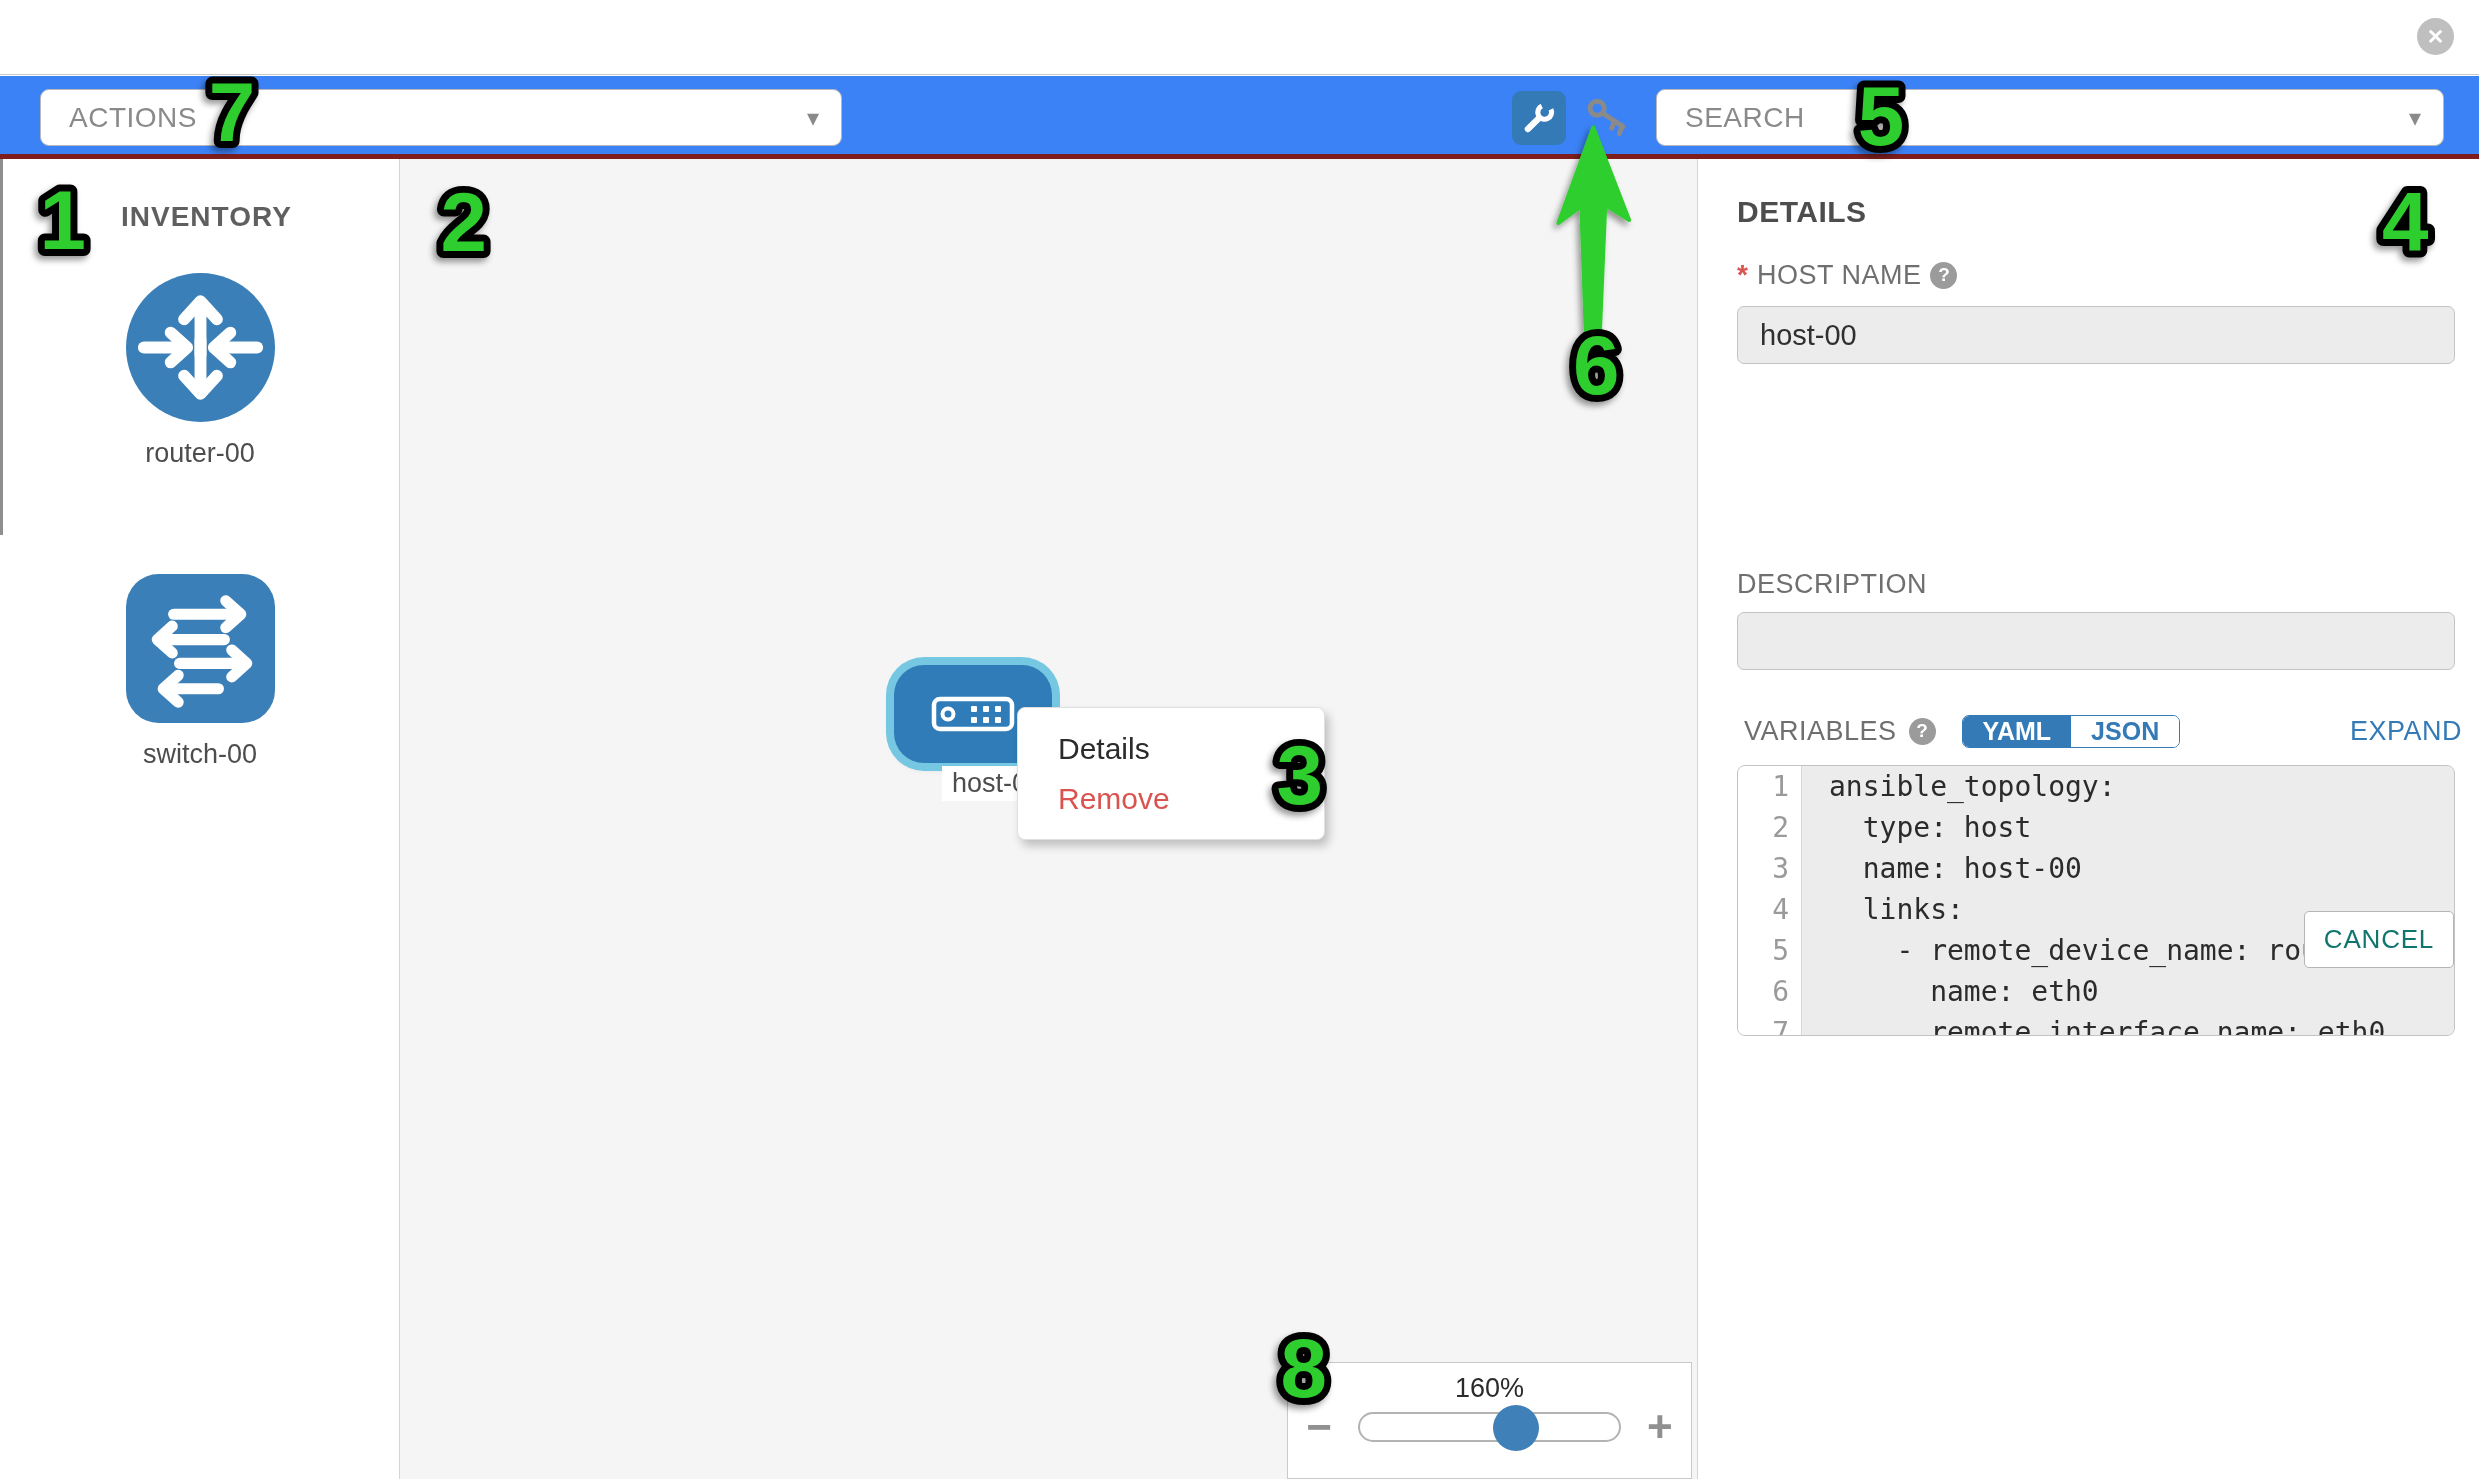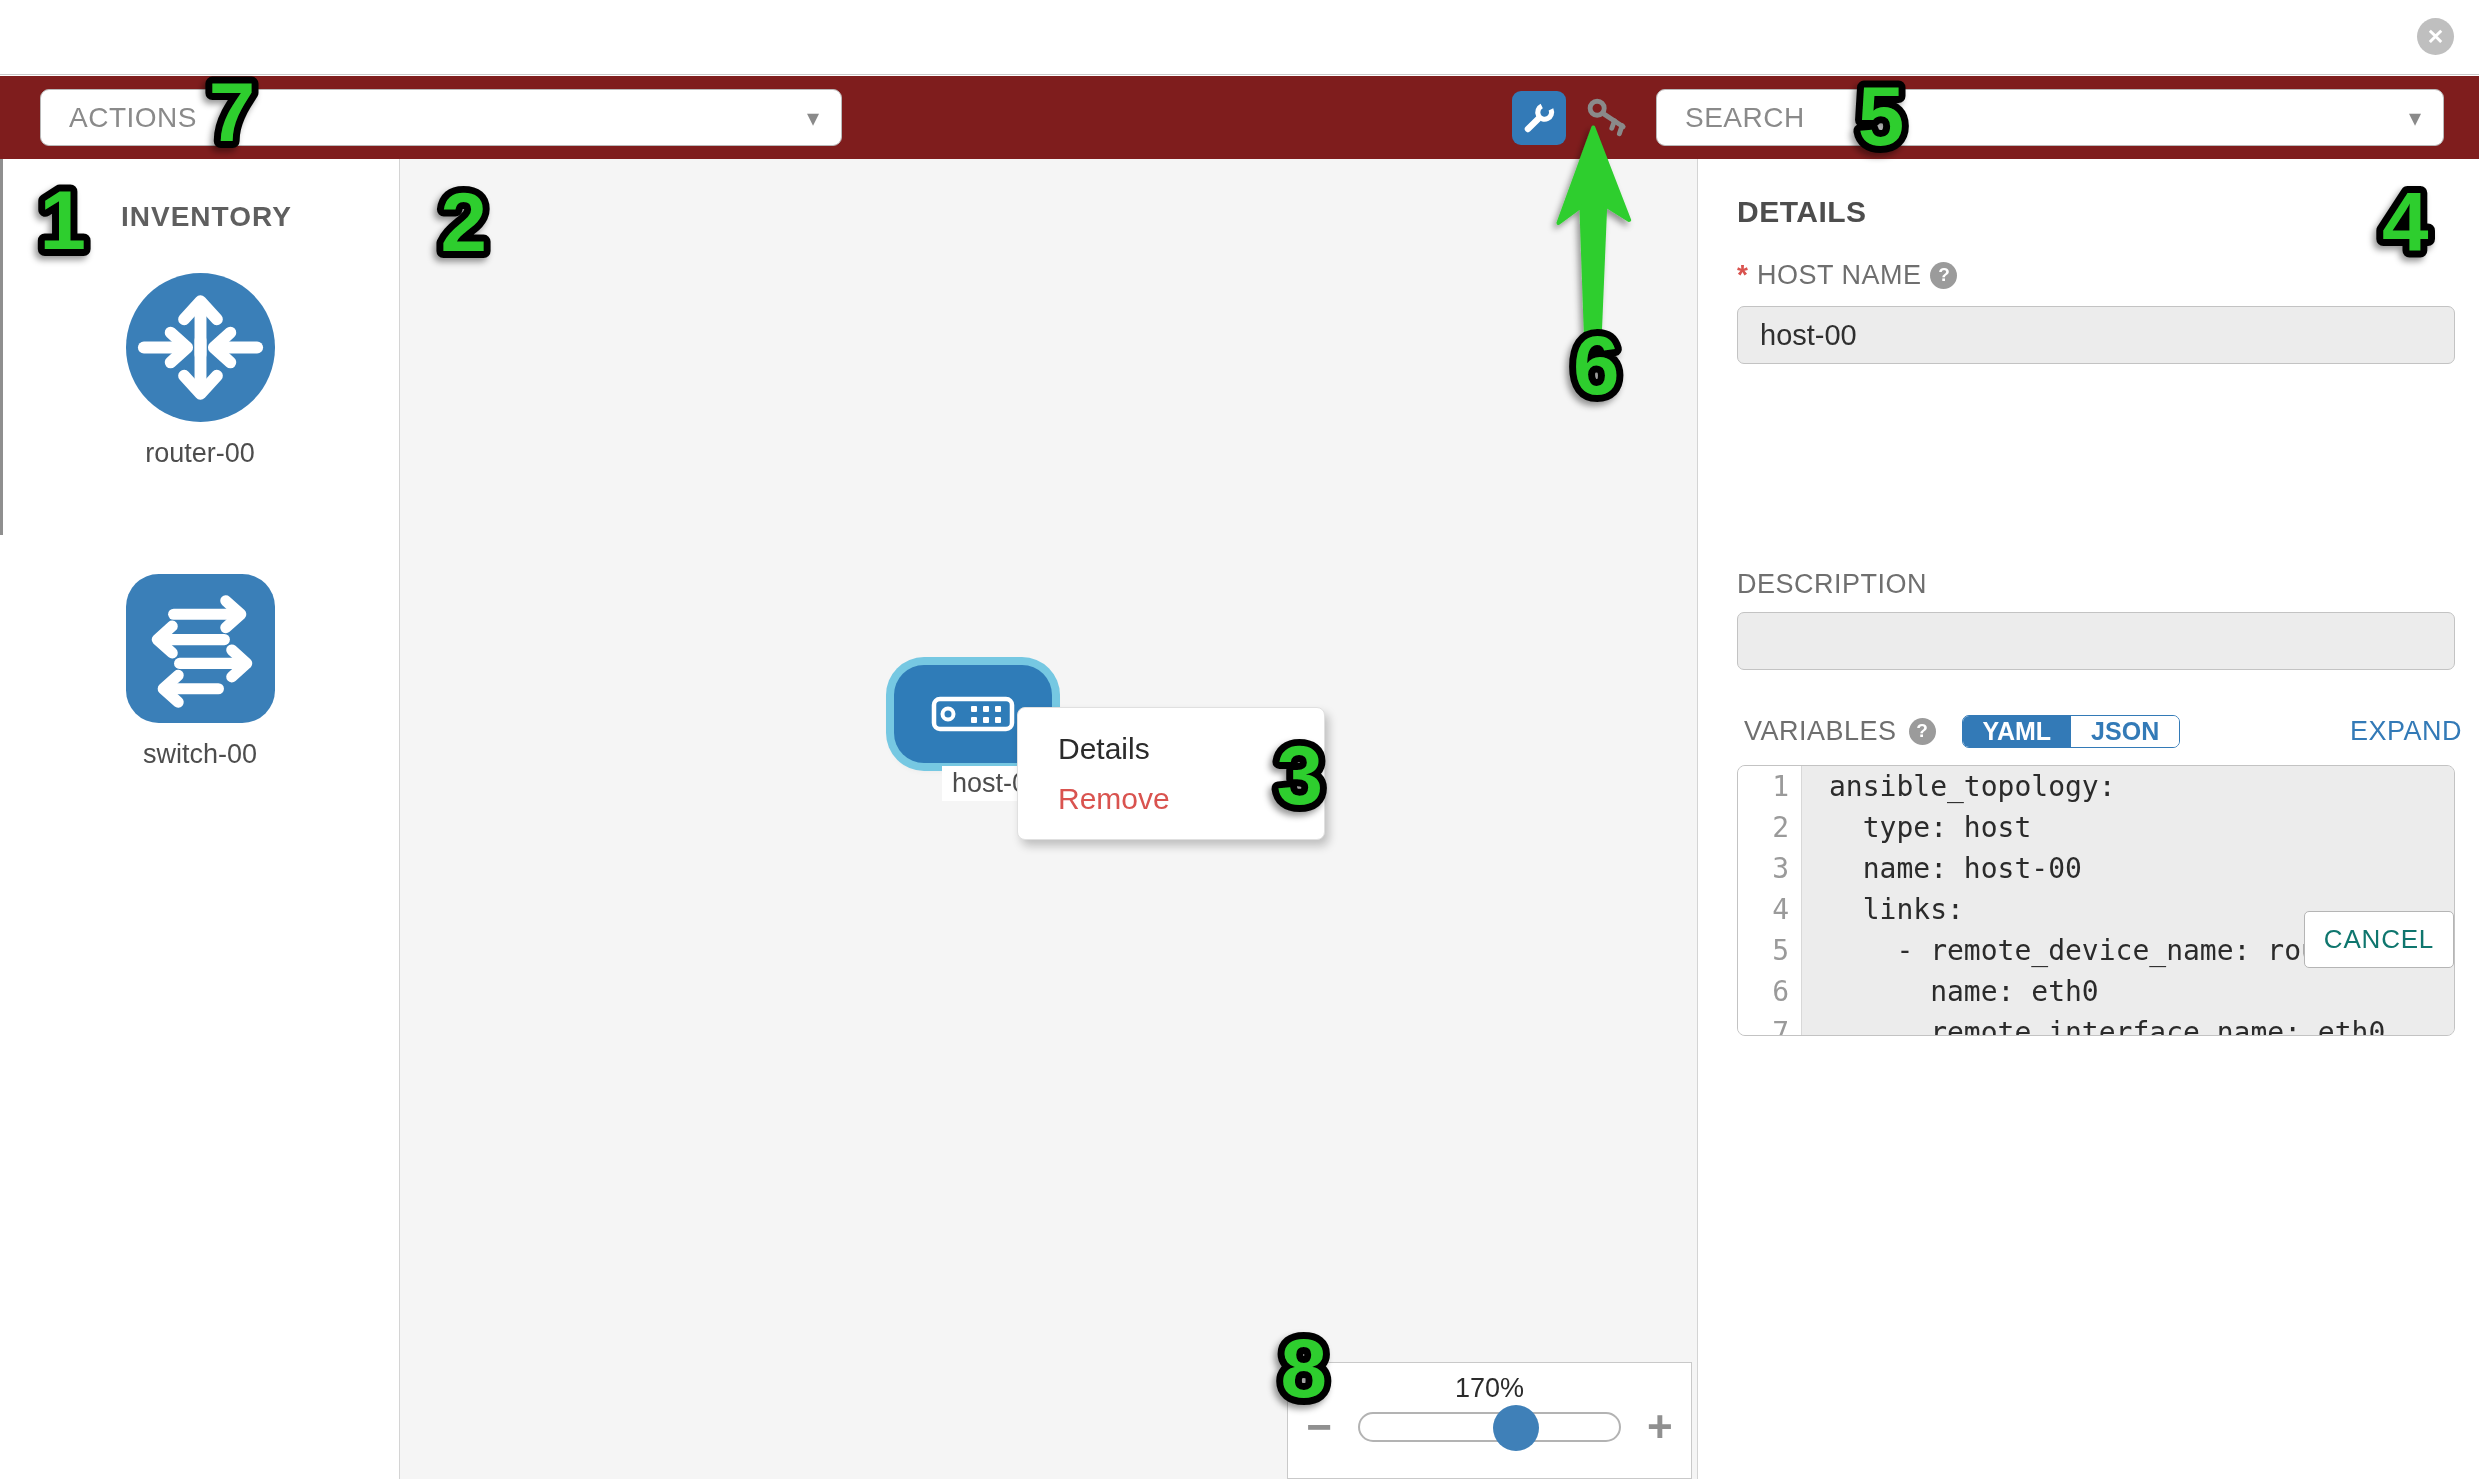--- a/index.html
+++ b/index.html
@@ -11,21 +11,21 @@
   .titlebar { position:absolute; left:0; top:0; width:2480px; height:75px;
     background:#fff; border-bottom:1px solid #c9c9c9; }
   .titlebar .title { position:absolute; left:50px; top:18px; font-size:33px;
     font-weight:bold; color:#4d4d4d; letter-spacing:0.3px; }
   .close-btn { position:absolute; right:26px; top:18px; width:37px; height:37px;
     border-radius:50%; background:#bfbfbf; color:#fff; font-size:21px; font-weight:bold;
     display:flex; align-items:center; justify-content:center; cursor:pointer; }
 
   
   .toolbar { position:absolute; left:0; top:76px; width:2480px; height:83px;
-    background:#7f1d1d; border-bottom:3px solid #7f1d1d; }
+    background:#3b82f6; border-bottom:5px solid #7f1d1d; }
   .select-box { position:absolute; top:13px; height:57px; background:#fff;
     border:1px solid #b9b9b9; border-radius:9px; display:flex; align-items:center;
     padding:0 22px 0 28px; }
   .select-box .ph { font-size:28px; color:#8a8a8a; letter-spacing:0.5px; }
   .select-box .caret { margin-left:auto; font-size:24px; color:#8a8a8a; }
   .actions-select { left:40px; width:802px; }
   .search-select  { left:1656px; width:788px; }
   .wrench-btn { position:absolute; left:1512px; top:15px; width:54px; height:54px;
     background:#337ab7; border-radius:9px; display:flex; align-items:center;
     justify-content:center; cursor:pointer; }
@@ -217,21 +217,21 @@
         </svg>
       </div>
       <div class="host-label">host-00</div>
 
       <div class="context-menu">
         <div class="menu-item details">Details</div>
         <div class="menu-item remove">Remove</div>
       </div>
 
       <div class="zoom-panel">
-        <div class="zoom-level">170%</div>
+        <div class="zoom-level">160%</div>
         <div class="zoom-row">
           <span class="zoom-minus">−</span>
           <div class="zoom-track">
             <div class="zoom-handle"></div>
           </div>
           <span class="zoom-plus">+</span>
         </div>
       </div>
     </div>
 

